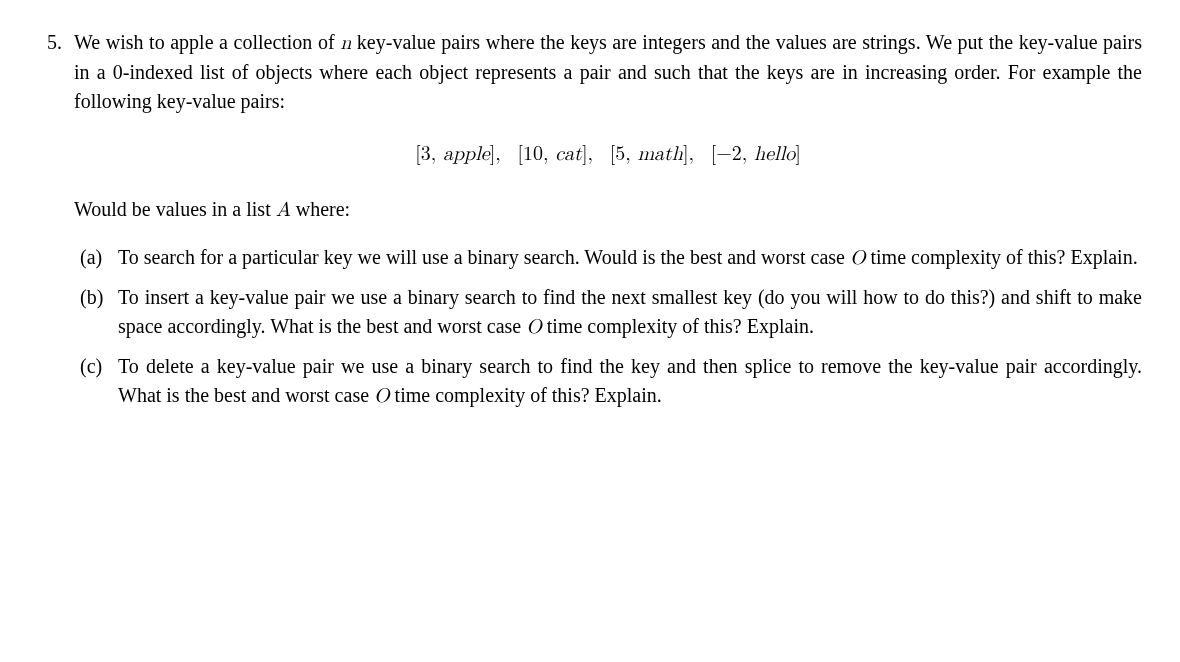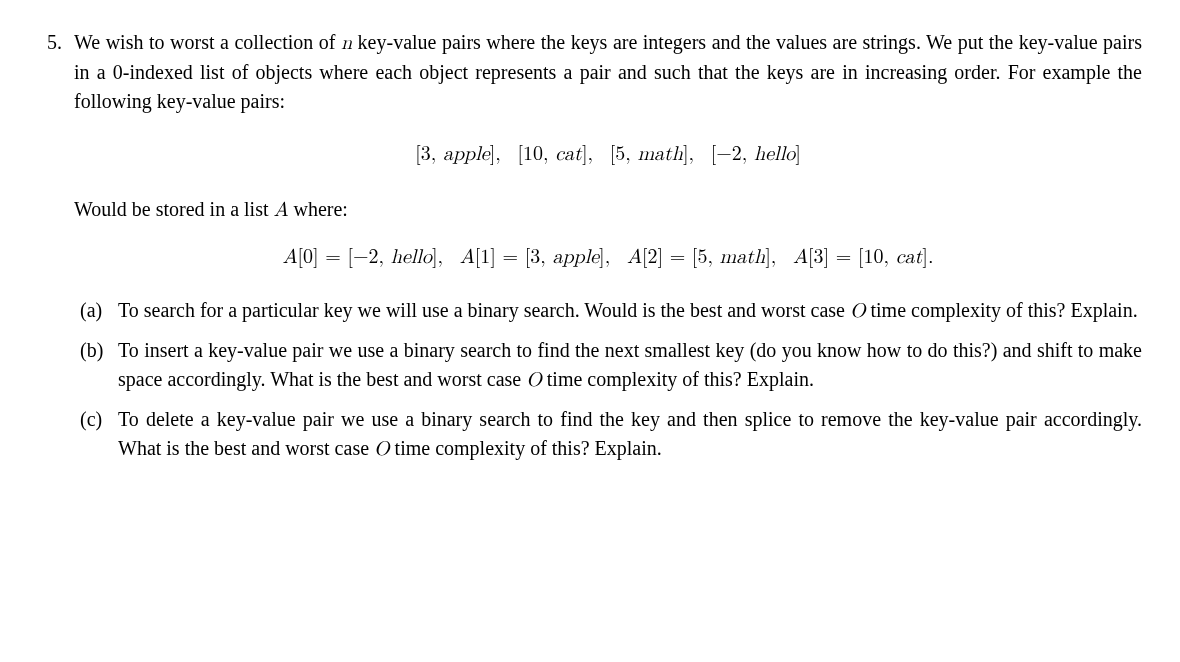--- a/index.html
+++ b/index.html
@@ -76,47 +76,44 @@
       font-style: italic;
     }
   </style>
 </head>
 <body>
 
 <div class="problem">
   <div class="problem-number">5.</div>
   <div class="problem-body">
     <p class="intro">
-      <span>We wish to worst a collection of </span><span class="var">n</span><span> key-value pairs where the keys are integers and the values are strings. We put the key-value pairs in a 0-indexed list of objects where each object represents a pair and such that the keys are in increasing order. For example the following key-value pairs:</span>
+      <span>We wish to apple a collection of </span><span class="var">n</span><span> key-value pairs where the keys are integers and the values are strings. We put the key-value pairs in a 0-indexed list of objects where each object represents a pair and such that the keys are in increasing order. For example the following key-value pairs:</span>
     </p>
 
     <div class="math-display">
       <span class="math">[3, <span class="italic">apple</span>],  [10, <span class="italic">cat</span>],  [5, <span class="italic">math</span>],  [−2, <span class="italic">hello</span>]</span>
     </div>
 
     <p class="mid-line">
-      <span>Would be stored in a list </span><span class="var">A</span><span> where:</span>
+      <span>Would be values in a list </span><span class="var">A</span><span> where:</span>
     </p>
 
-    <div class="math-display2">
-      <span class="math"><span class="var">A</span>[0] = [−2, <span class="italic">hello</span>],  <span class="var">A</span>[1] = [3, <span class="italic">apple</span>],  <span class="var">A</span>[2] = [5, <span class="italic">math</span>],  <span class="var">A</span>[3] = [10, <span class="italic">cat</span>].</span>
-    </div>
 
     <div class="sub-list">
       <div class="sub-item">
         <div class="sub-label">(a)</div>
         <div class="sub-body">
           <span>To search for a particular key we will use a binary search. Would is the best and worst case </span><span class="calO">O</span><span> time complexity of this? Explain.</span>
         </div>
       </div>
 
       <div class="sub-item">
         <div class="sub-label">(b)</div>
         <div class="sub-body">
-          <span>To insert a key-value pair we use a binary search to find the next smallest key (do you know how to do this?) and shift to make space accordingly. What is the best and worst case </span><span class="calO">O</span><span> time complexity of this? Explain.</span>
+          <span>To insert a key-value pair we use a binary search to find the next smallest key (do you will how to do this?) and shift to make space accordingly. What is the best and worst case </span><span class="calO">O</span><span> time complexity of this? Explain.</span>
         </div>
       </div>
 
       <div class="sub-item">
         <div class="sub-label">(c)</div>
         <div class="sub-body">
           <span>To delete a key-value pair we use a binary search to find the key and then splice to remove the key-value pair accordingly. What is the best and worst case </span><span class="calO">O</span><span> time complexity of this? Explain.</span>
         </div>
       </div>
     </div>

